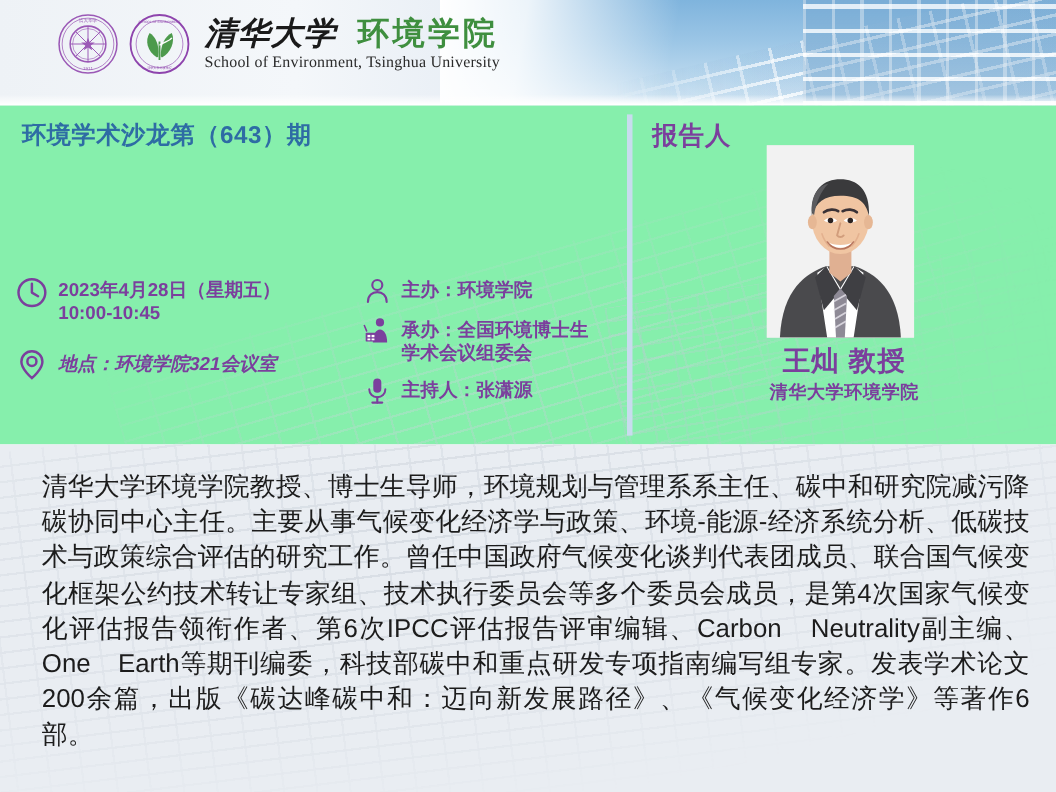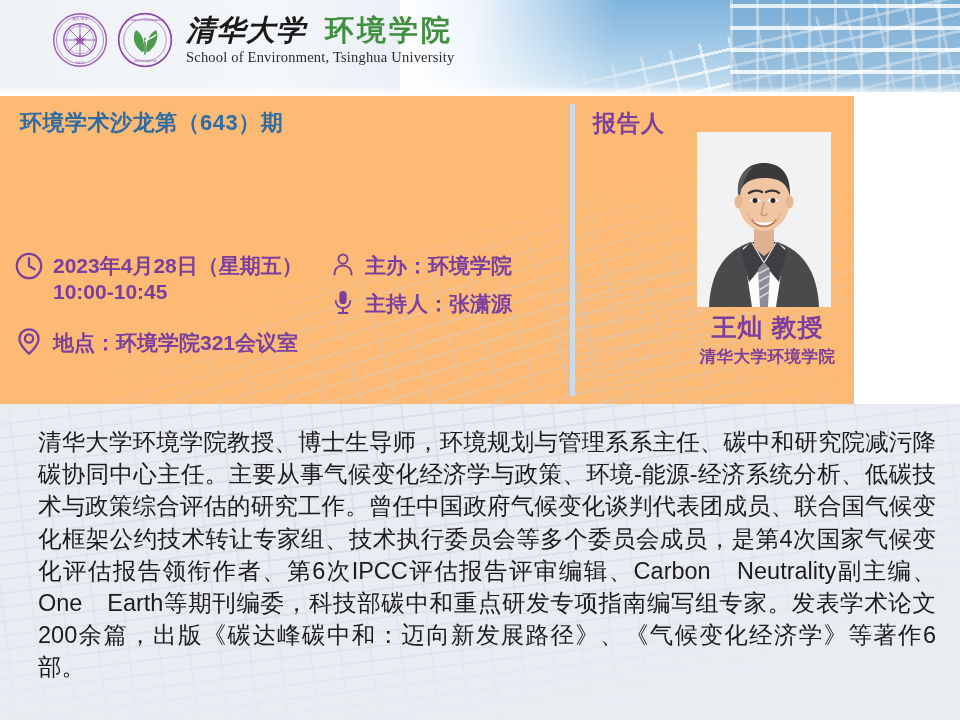--- a/index.html
+++ b/index.html
@@ -61,22 +61,22 @@
     font-family:"DejaVu Serif","Liberation Serif",serif;
     font-size:29px; font-weight:700; color:#3f8f3f; letter-spacing:3px;text-align:right;
   }
   .uni-en {
     font-family:"Liberation Serif","DejaVu Serif",serif;
     font-size:14.5px; color:#2b2b2b; margin-top:5px; letter-spacing:0.2px;
   }
 
   
   .middle {
-    position:absolute; left:0; top:96px; width:854px; height:308px;
-    background:#fdba74; overflow:hidden;
+    position:absolute; left:0; top:96px; width:960px; height:308px;
+    background:#86efac; overflow:hidden;
   }
   .wm {
     position:absolute; left:110px; top:120px; width:870px; height:230px;
     transform:rotate(-16deg);
     opacity:0.42;
     background:
       repeating-linear-gradient(0deg, rgba(205,212,222,0.95) 0px, rgba(205,212,222,0.95) 2px, rgba(255,255,255,0) 2px, rgba(255,255,255,0) 15px),
       repeating-linear-gradient(90deg, rgba(198,206,218,0.85) 0px, rgba(198,206,218,0.85) 2px, rgba(255,255,255,0) 2px, rgba(255,255,255,0) 34px);
     -webkit-mask-image:radial-gradient(ellipse 60% 70% at 40% 50%, rgba(0,0,0,1) 0%, rgba(0,0,0,0.55) 55%, rgba(0,0,0,0) 100%);
     mask-image:radial-gradient(ellipse 60% 70% at 40% 50%, rgba(0,0,0,1) 0%, rgba(0,0,0,0.55) 55%, rgba(0,0,0,0) 100%);
@@ -113,24 +113,24 @@
     color:#ffffff; font-size:38px; font-weight:700; letter-spacing:2px;
   }
 
   .meta { position:absolute; left:0; top:155px; width:570px; height:150px; }
   .meta-col-a { position:absolute; left:14px; top:0; width:330px; }
   .meta-col-b { position:absolute; left:330px; top:0; width:240px; }
   .meta-row { display:flex; align-items:flex-start; gap:9px; margin-bottom:10px; }
   .meta-icon { width:30px; height:30px; flex:0 0 30px; display:block; }
   .meta-icon.small { width:26px; height:26px; flex:0 0 26px; }
   .meta-text {
-    color:#7b3f9d; font-size:21px; font-weight:700; line-height:1.26;
+    color:#7b3f9d; font-size:17px; font-weight:700; line-height:1.26;
     padding-top:2px; white-space:pre-line;
   }
-  .meta-text.loc { padding-top:4px; }
+  .meta-text.loc { padding-top:4px;font-style:italic; }
 
   
   .right-col { position:absolute; left:575px; top:0; width:385px; height:308px; z-index:2; }
   .speaker-label {
     position:absolute; left:18px; top:12px;
     color:#7b3f9d; font-size:23px; font-weight:700; letter-spacing:1px;
   }
   .photo-frame {
     position:absolute; left:122px; top:36px; width:134px; height:175px;
     background:#efefef; overflow:hidden;
@@ -255,20 +255,34 @@
 
         <div class="meta-col-b">
           <div class="meta-row">
             <svg class="meta-icon small" viewBox="0 0 32 32">
               <circle cx="16" cy="10" r="5.6" fill="none" stroke="#7b3f9d" stroke-width="2.4"></circle>
               <path d="M5.5 29 C 5.5 21.5 10.5 18 16 18 C 21.5 18 26.5 21.5 26.5 29" fill="none" stroke="#7b3f9d" stroke-width="2.4" stroke-linecap="round"></path>
             </svg>
             <div class="meta-text">主办：环境学院</div>
           </div>
 
+          <div class="meta-row">
+            <svg class="meta-icon small" viewBox="0 0 32 32">
+              <circle cx="19" cy="7.5" r="4.6" fill="#7b3f9d"></circle>
+              <path d="M11 30 C 11 21 14.5 15.5 19 15.5 C 23.5 15.5 27 21 27 30 Z" fill="#7b3f9d"></path>
+              <rect x="3" y="19" width="12" height="10" rx="1" fill="#7b3f9d"></rect>
+              <rect x="5" y="21.5" width="3.2" height="2.6" fill="#ffffff"></rect>
+              <rect x="9.6" y="21.5" width="3.2" height="2.6" fill="#ffffff"></rect>
+              <rect x="5" y="25.5" width="3.2" height="2" fill="#ffffff"></rect>
+              <rect x="9.6" y="25.5" width="3.2" height="2" fill="#ffffff"></rect>
+              <path d="M4 17 L1.5 11" stroke="#7b3f9d" stroke-width="1.8" stroke-linecap="round"></path>
+            </svg>
+            <div class="meta-text">承办：全国环境博士生
+学术会议组委会</div>
+          </div>
 
           <div class="meta-row">
             <svg class="meta-icon small" viewBox="0 0 32 32">
               <rect x="11.5" y="2.5" width="9" height="16" rx="4.5" fill="#7b3f9d"></rect>
               <path d="M7 14.5 C 7 20 11 23.5 16 23.5 C 21 23.5 25 20 25 14.5" fill="none" stroke="#7b3f9d" stroke-width="2.2" stroke-linecap="round"></path>
               <path d="M16 23.5 L16 29.5" stroke="#7b3f9d" stroke-width="2.4" stroke-linecap="round"></path>
               <path d="M10.5 29.5 L21.5 29.5" stroke="#7b3f9d" stroke-width="2.4" stroke-linecap="round"></path>
             </svg>
             <div class="meta-text">主持人：张潇源</div>
           </div>

